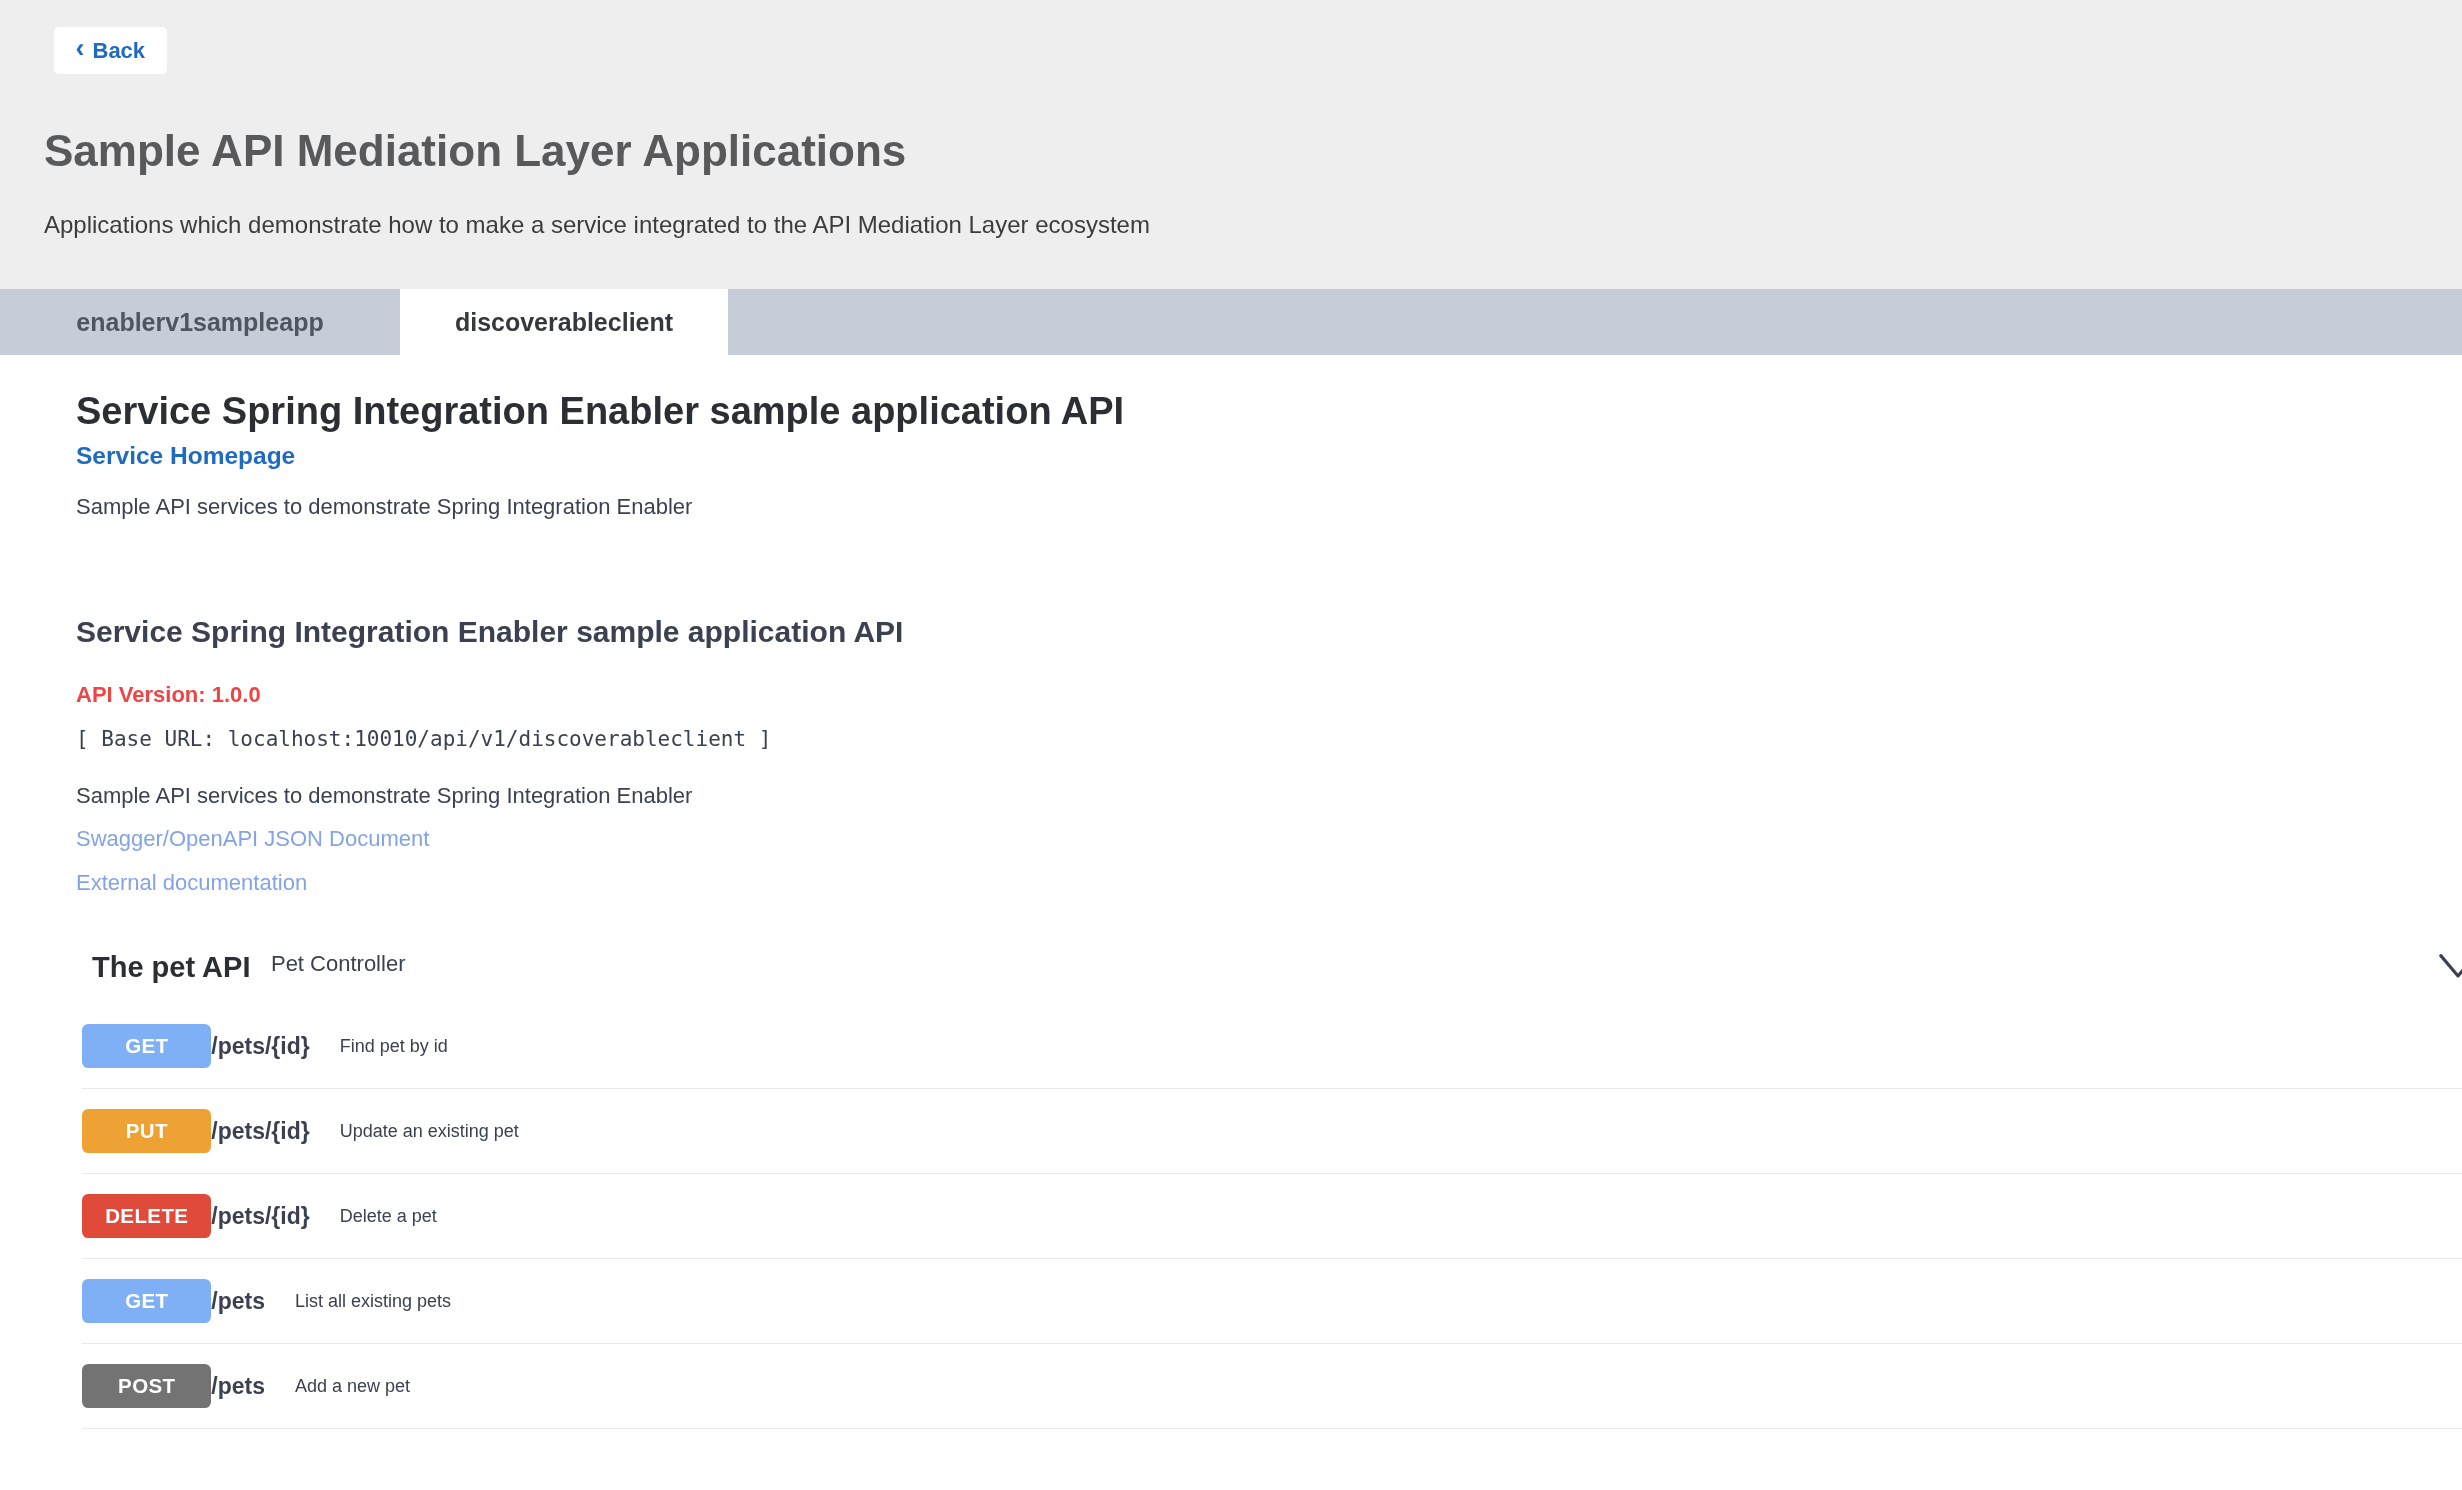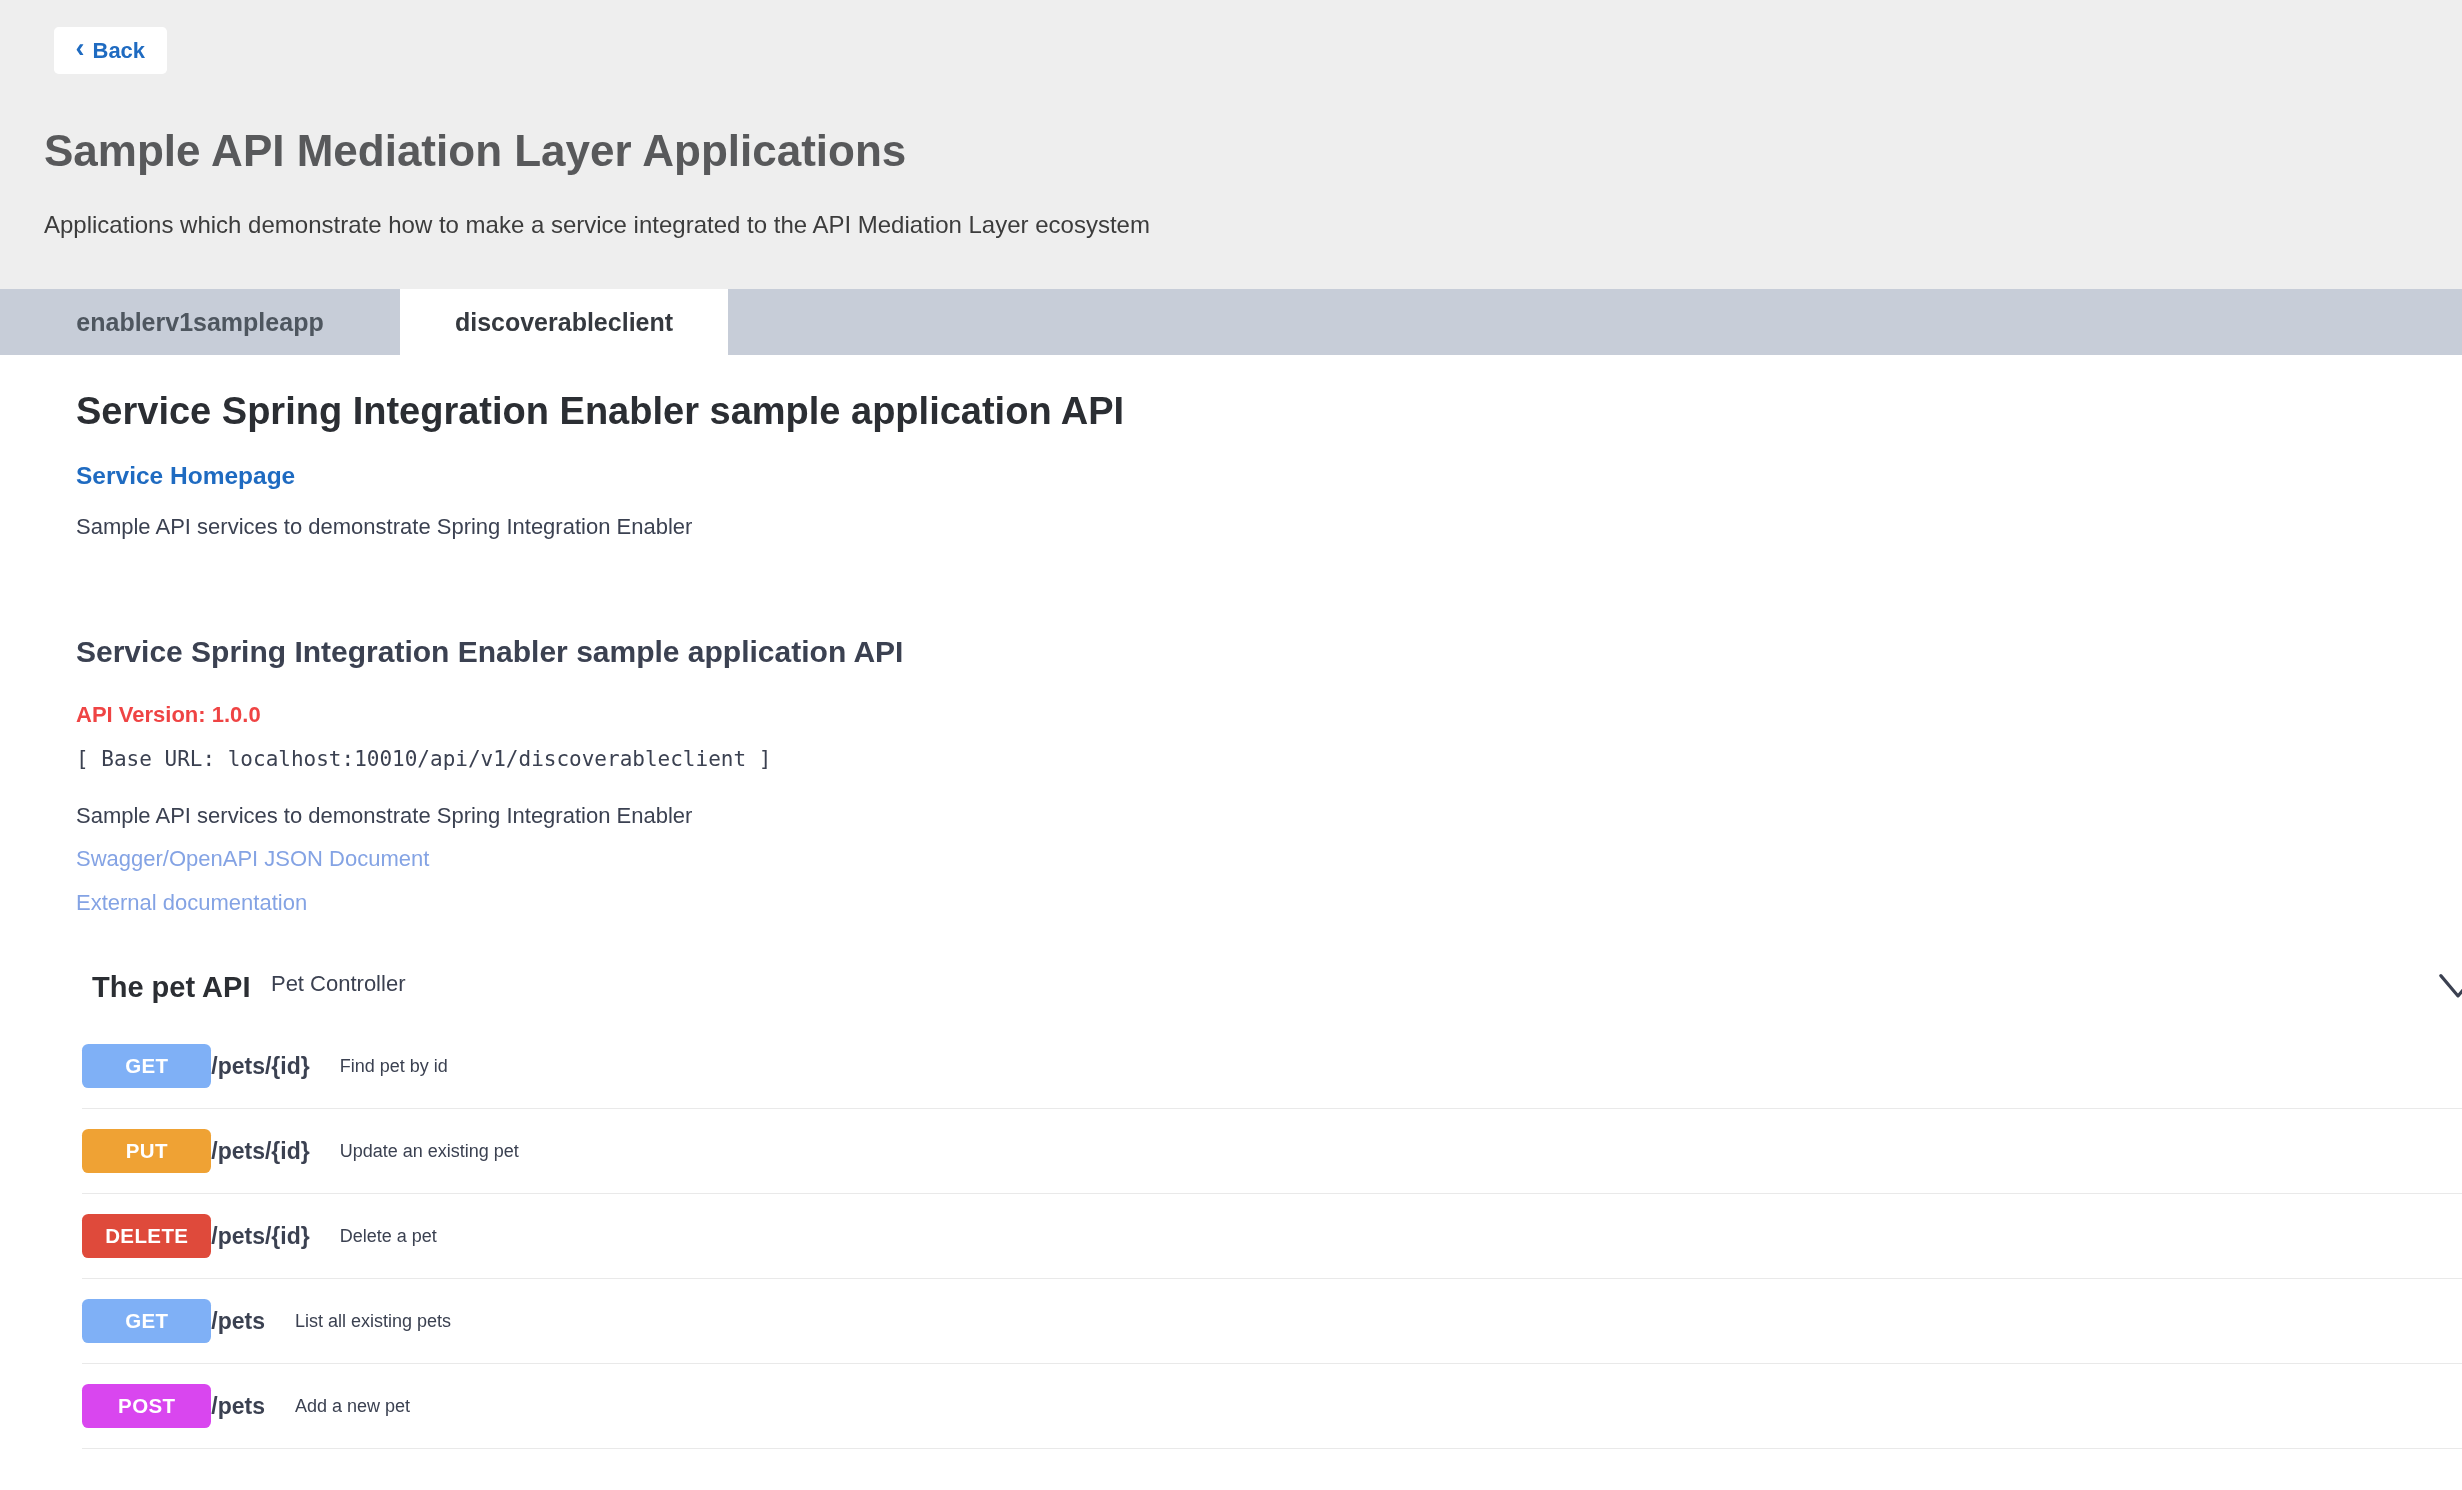--- a/index.html
+++ b/index.html
@@ -75,21 +75,21 @@
   .content { padding:0 0 0 76px; }
 
   .service-title {
     margin-top:35px;
     font-size:38px;
     font-weight:bold;
     color:#2b2e33;
   }
   .homepage-link {
     display:inline-block;
-    margin-top:29px;
+    margin-top:9px;
     font-size:24.5px;
     font-weight:bold;
     color:#1f6bc1;
     text-decoration:none;
     cursor:pointer;
   }
   .service-desc { margin-top:24px; font-size:22px; color:#3b4151; }
 
   .api-title {
     margin-top:95px;
@@ -226,21 +226,21 @@
     <span class="op-summary">Delete a pet</span>
   </div>
 
   <div class="opblock">
     <span class="method-badge" style="background: rgb(127, 176, 246);">GET</span>
     <span class="op-path">/pets</span>
     <span class="op-summary">List all existing pets</span>
   </div>
 
   <div class="opblock">
-    <span class="method-badge" style="background: #d946ef;">POST</span>
+    <span class="method-badge" style="background: #737373;">POST</span>
     <span class="op-path">/pets</span>
     <span class="op-summary">Add a new pet</span>
   </div>
 </div>
 
   </div>
 </div>
 
 
 </body></html>

